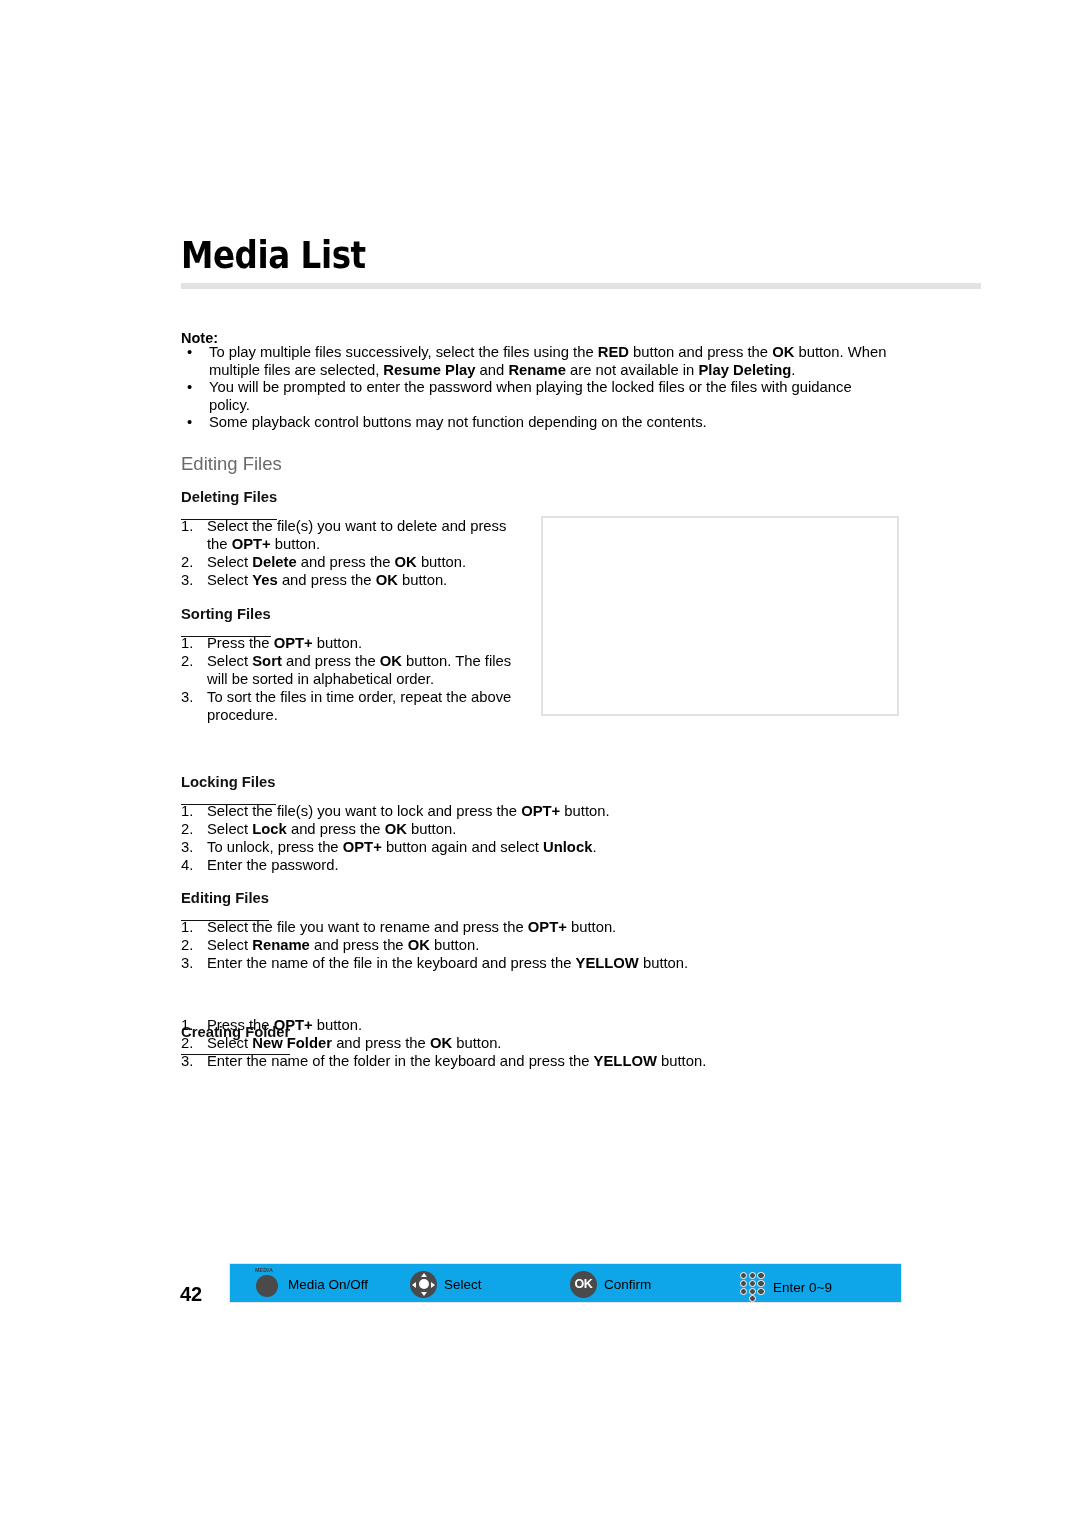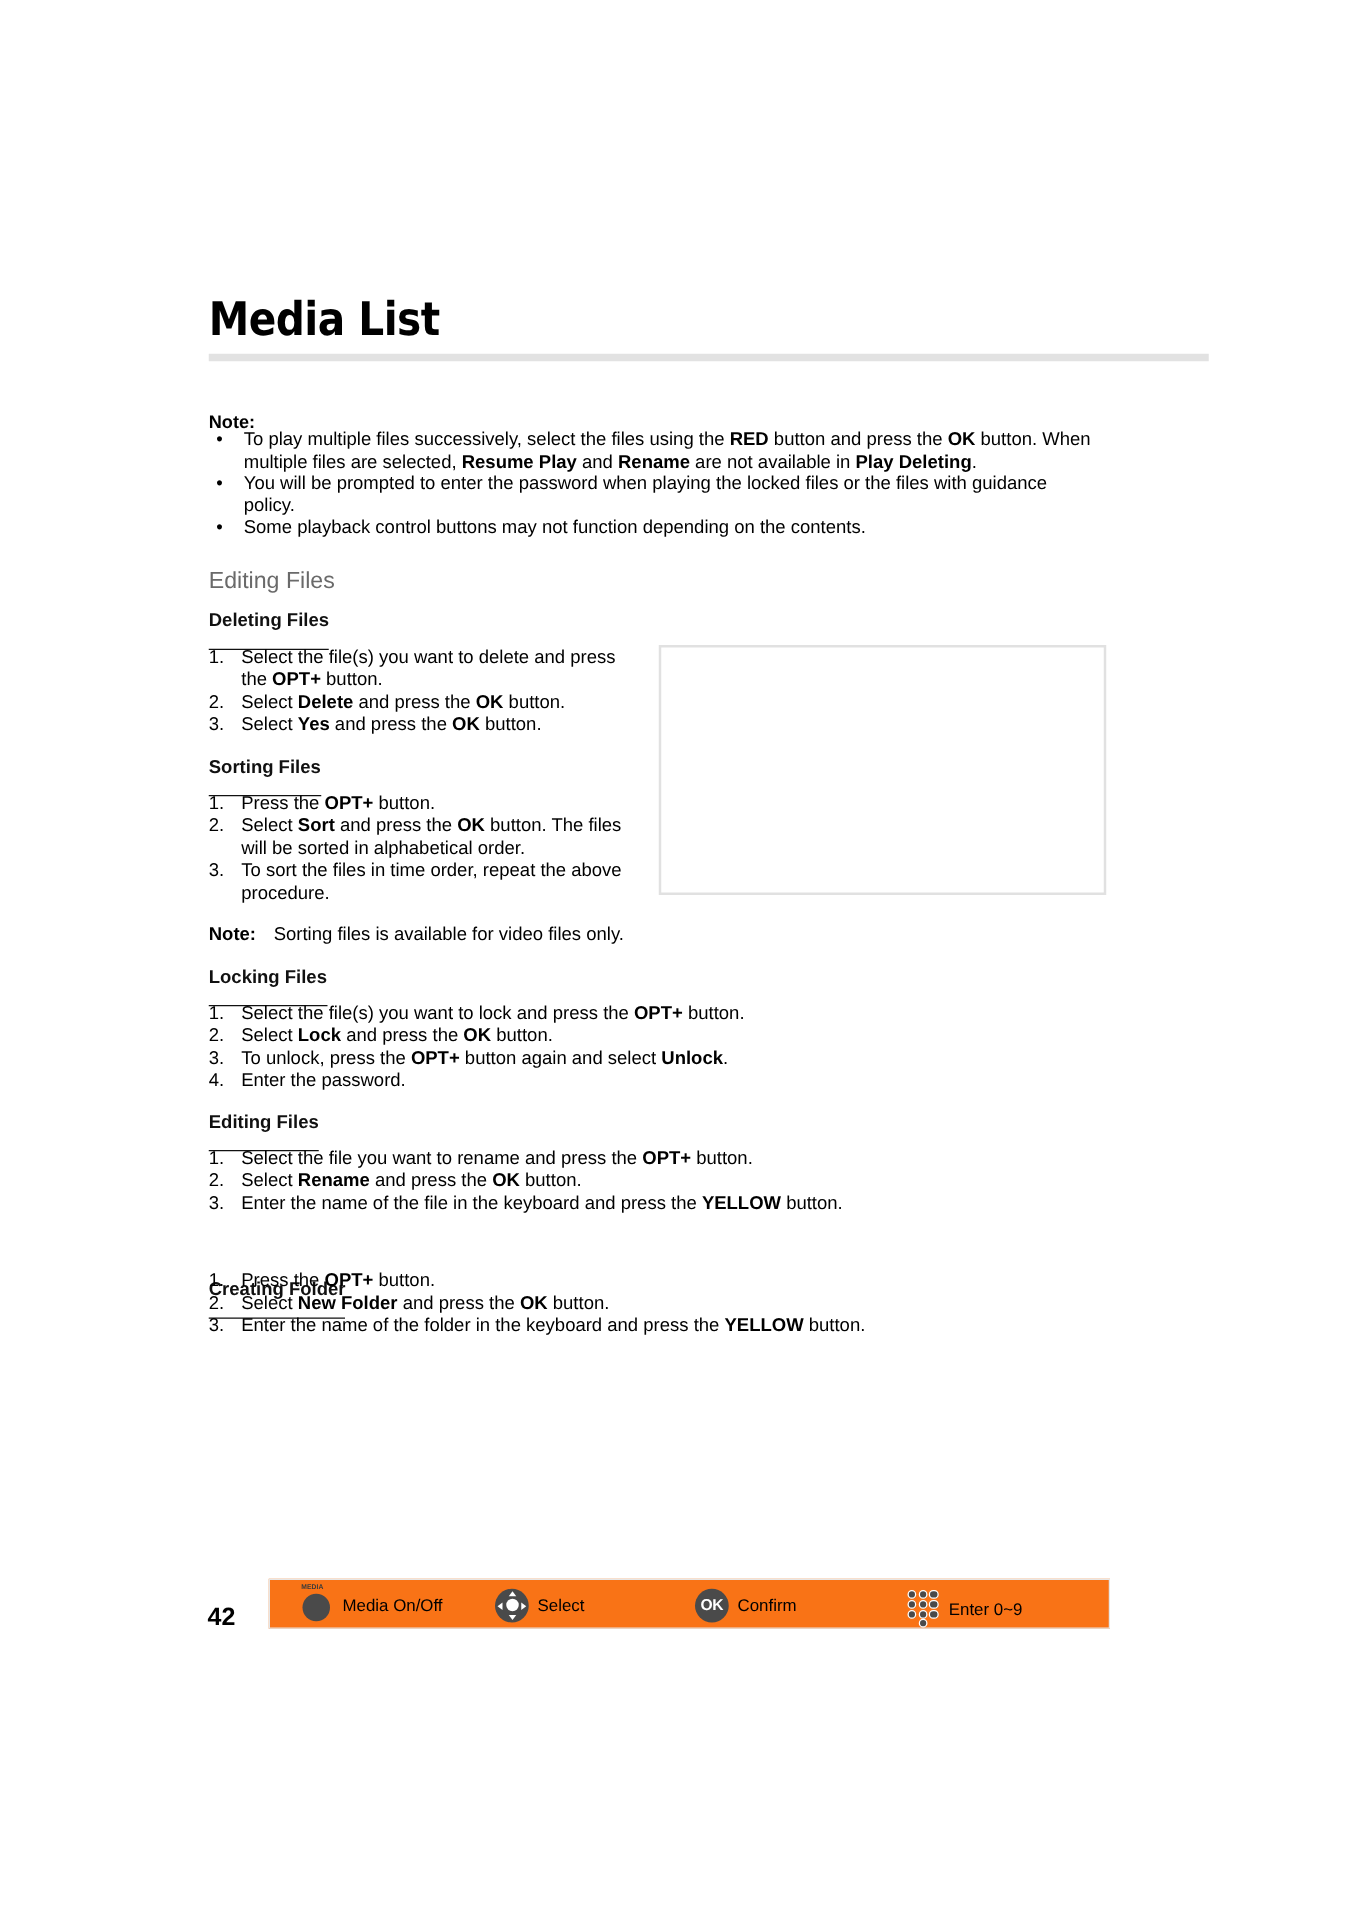--- a/index.html
+++ b/index.html
@@ -10,21 +10,21 @@
   body {
     width: 1080px;
     height: 1527px;
     position: relative;
     font-family: "Liberation Sans", sans-serif;
     color: #000000;
     overflow: hidden;
   }
   .page {
     position: absolute;
-    left: 0; top: 0;
+    left: 14px; top: 0;
     width: 920px;
     height: 1527px;
   }
 
   
   .page-title {
     position: absolute;
     left: 167px;
     top: 234px;
     font-size: 37px;
@@ -127,21 +127,21 @@
     font-size: 20px;
     font-weight: bold;
   }
   .legend-box {
     position: absolute;
     left: 215px;
     top: 1263px;
     width: 673px;
     height: 40px;
     border: 1.5px solid #e6e6e6;
-    background: #f97316;
+    background: #0ea5e9;
     box-sizing: border-box;
   }
   .legend-item {
     position: absolute;
     display: flex;
     align-items: center;
     height: 40px;
     font-size: 13.5px;
   }
   .legend-label { margin-left: 7px; white-space: nowrap; }
@@ -307,24 +307,20 @@
       <span class="num-text">Press the <b>OPT+</b> button.</span>
     </div>
     <div class="num-row">
       <span class="num-mark">2.</span>
       <span class="num-text">Select <b>Sort</b> and press the <b>OK</b> button. The files will be sorted in alphabetical order.</span>
     </div>
     <div class="num-row">
       <span class="num-mark">3.</span>
       <span class="num-text">To sort the files in time order, repeat the above procedure.</span>
     </div>
-  </div>
-  <div class="inline-note" style="left:167px; top:739px; width:420px;">
-    <span class="nb">Note:</span>
-    <span style="display:inline-block; width:10px;"></span><span>Sorting files is available for video files only.</span>
   </div>
 
   <div class="sub-heading" style="left:167px; top:774px;">Locking Files</div>
   <div class="num-list" style="left:167px; top:802px; width:660px;">
     <div class="num-row">
       <span class="num-mark">1.</span>
       <span class="num-text">Select the file(s) you want to lock and press the <b>OPT+</b> button.</span>
     </div>
     <div class="num-row">
       <span class="num-mark">2.</span>

